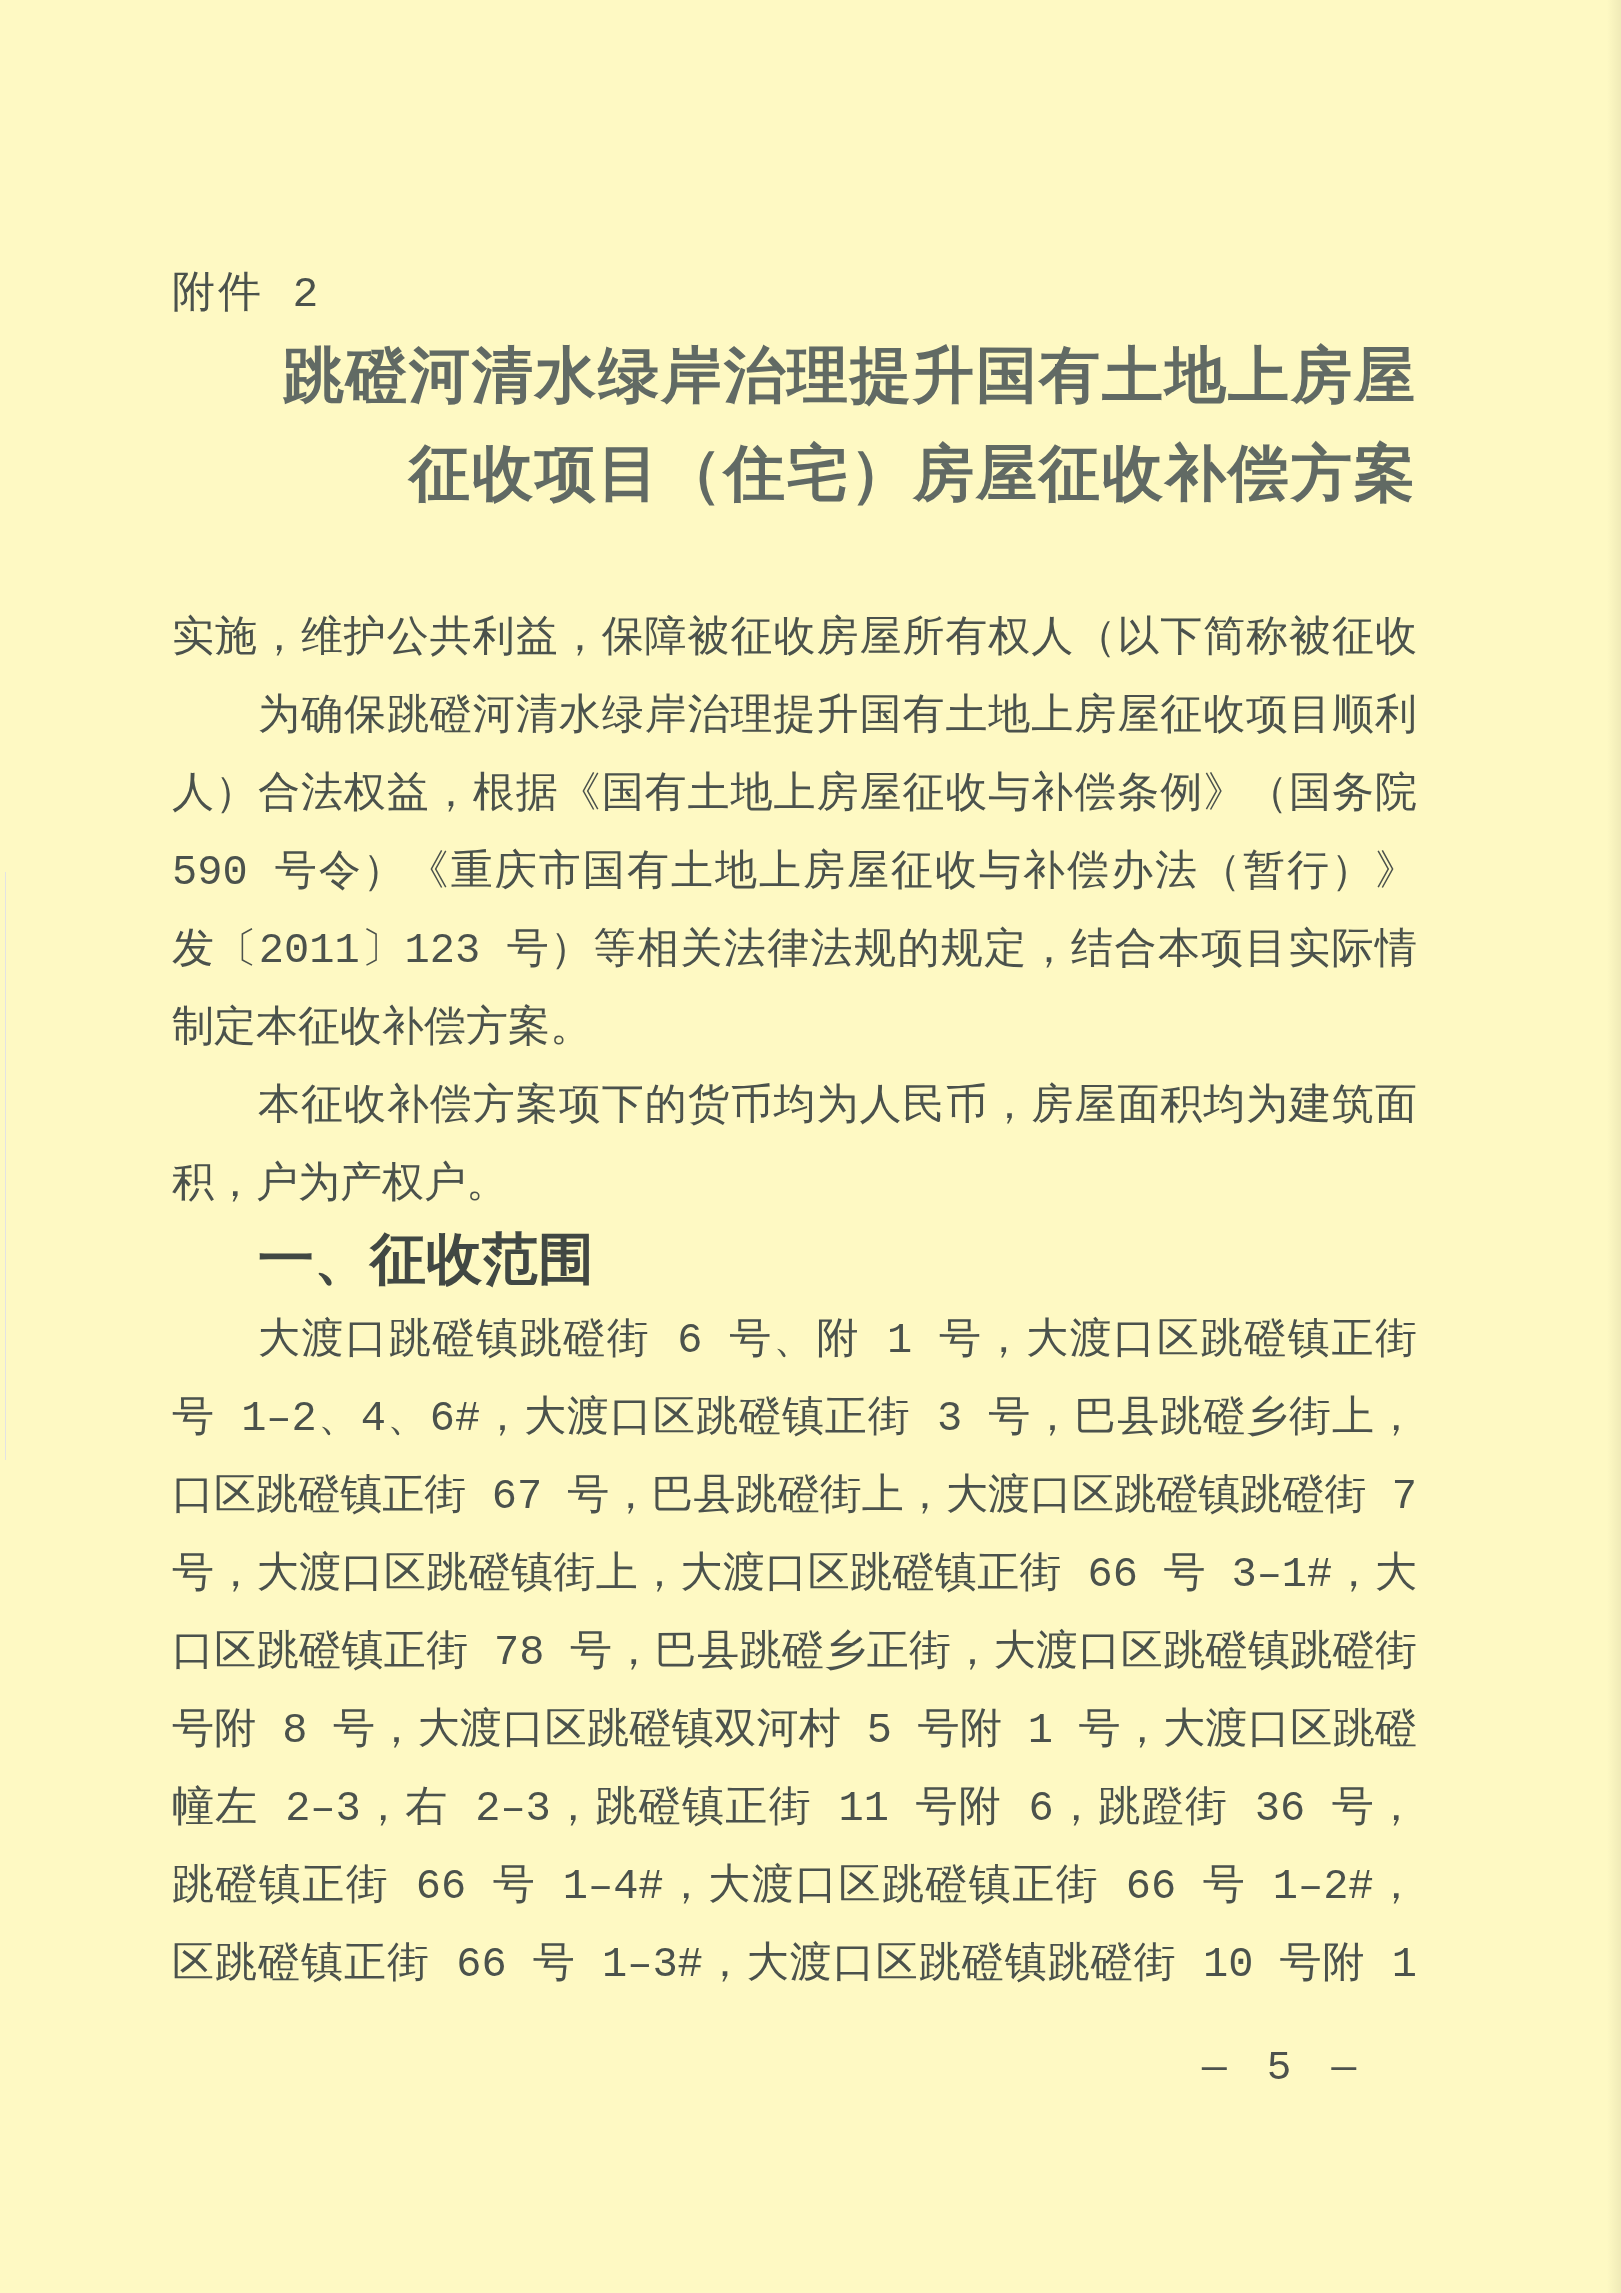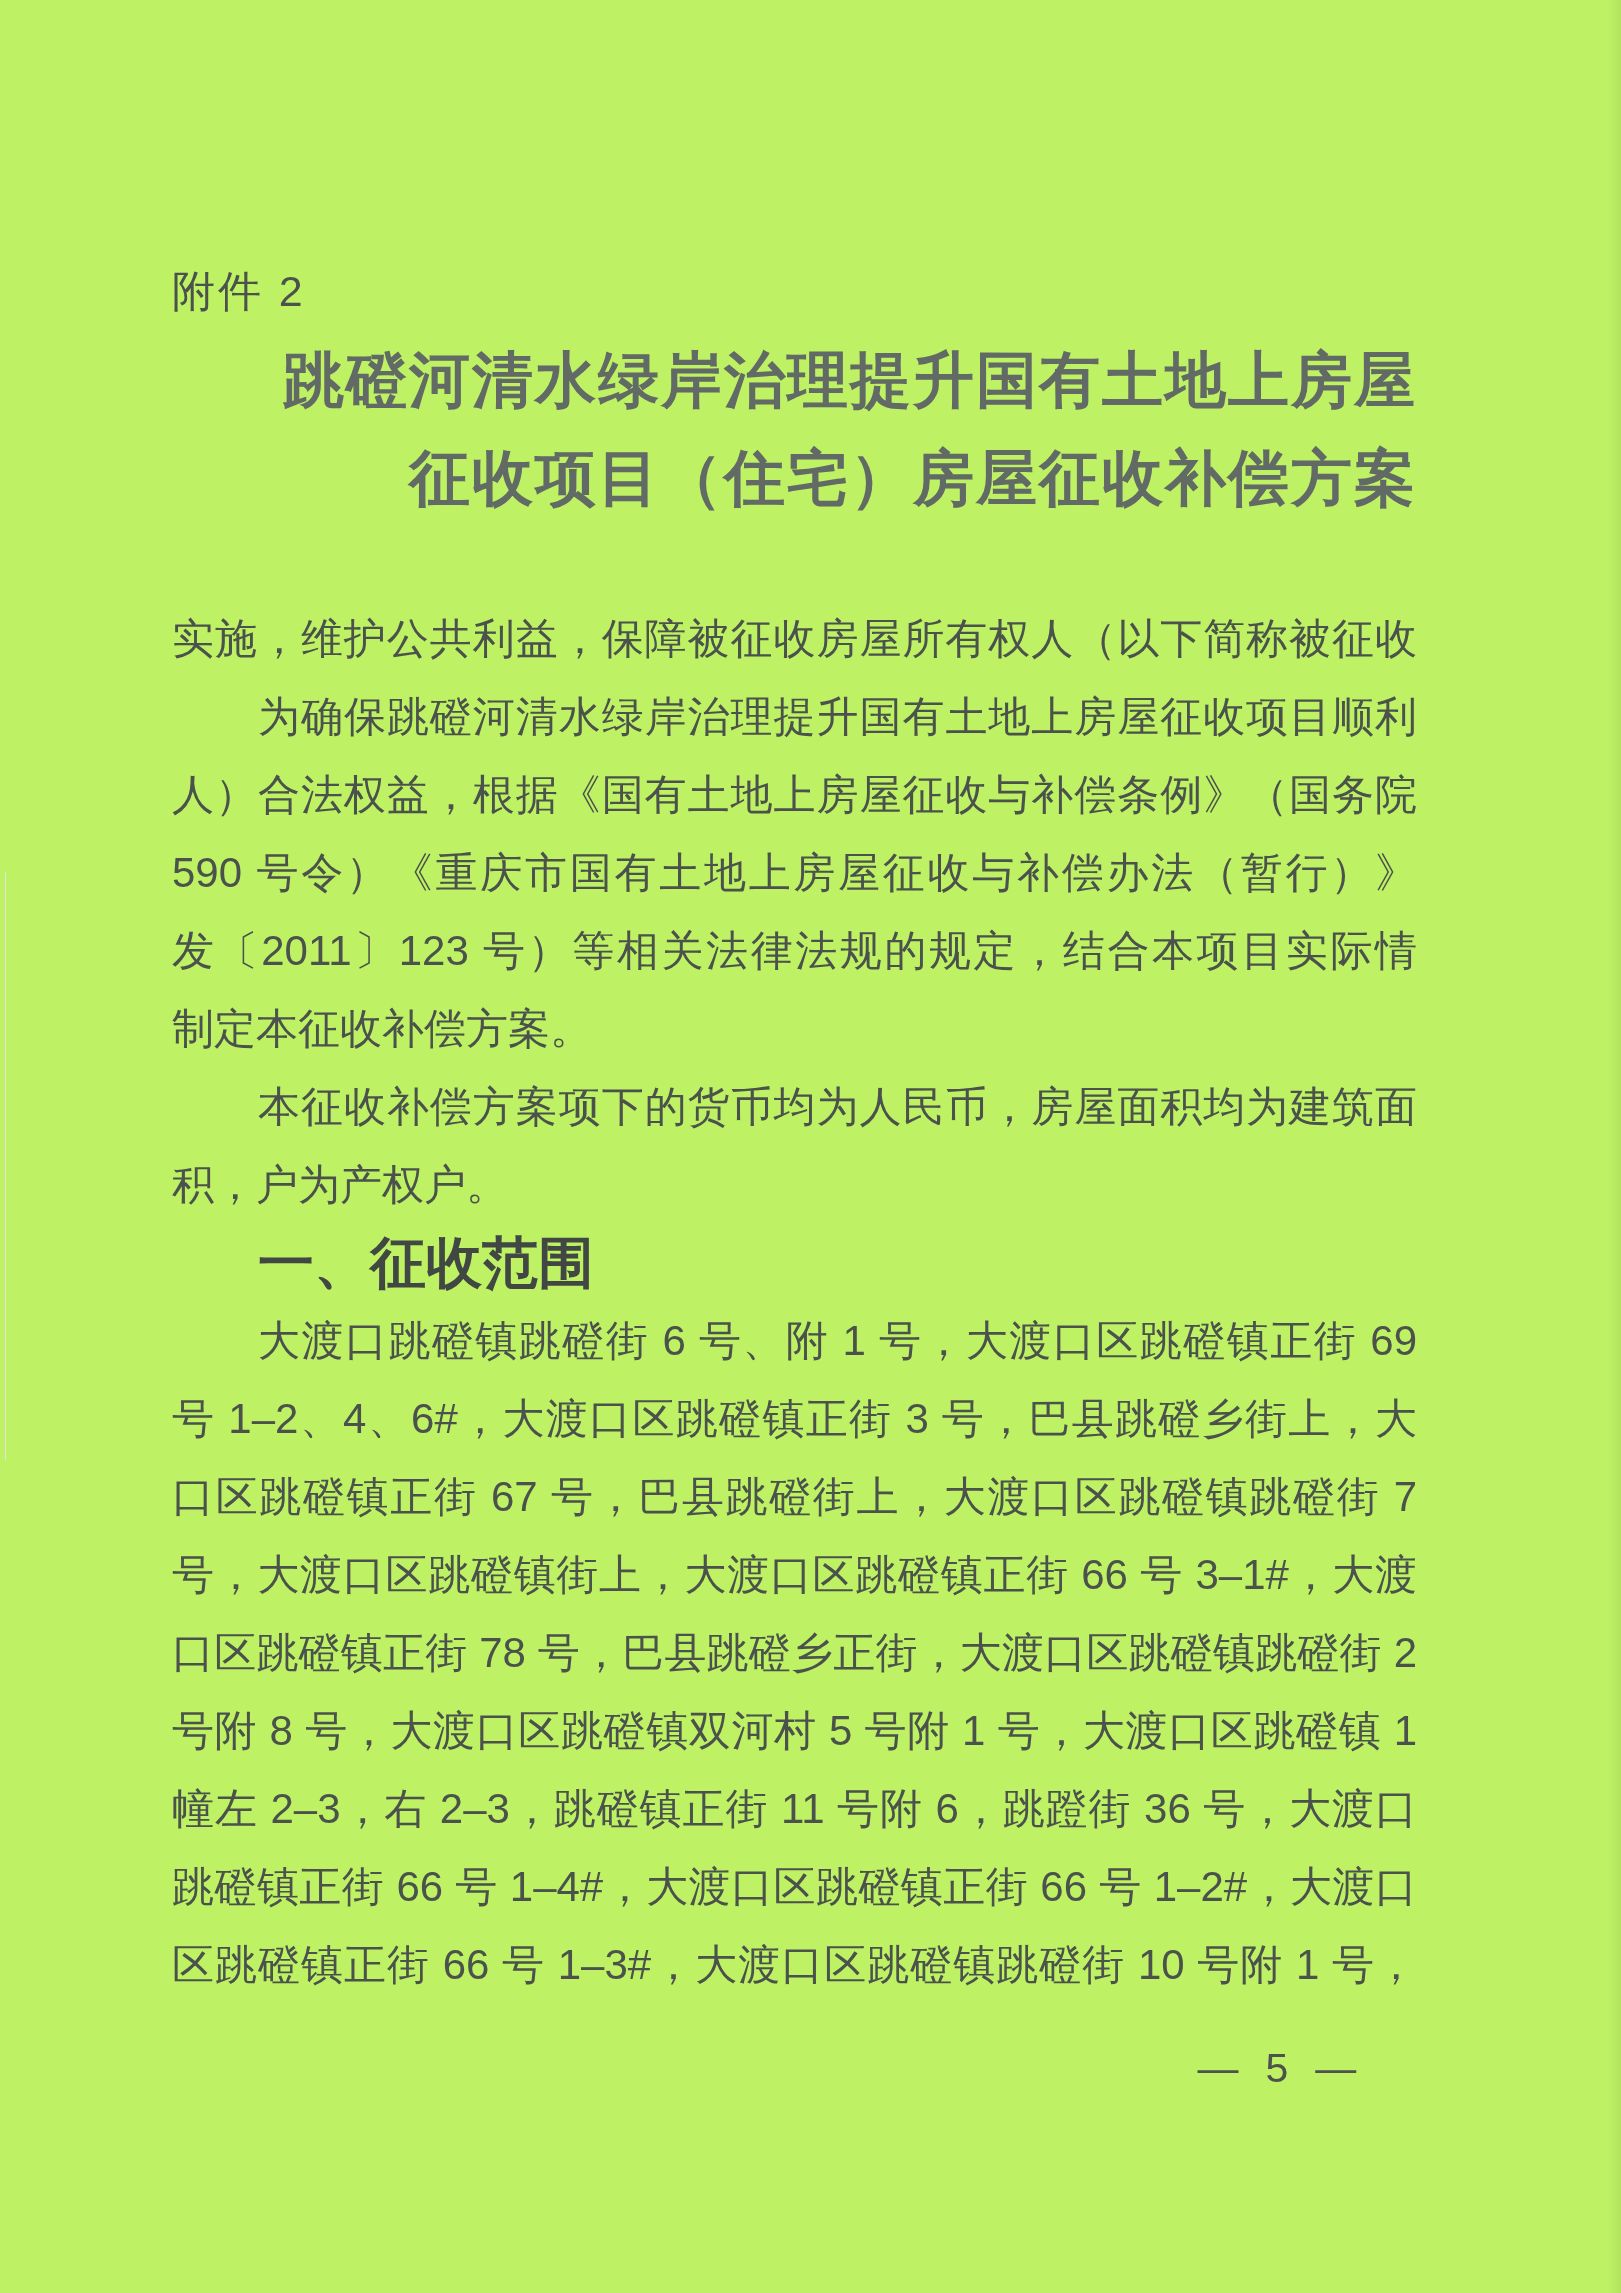--- a/index.html
+++ b/index.html
@@ -1,22 +1,22 @@
 <!DOCTYPE html>
 <html><head>
 <meta charset="utf-8">
 <style>
   html, body { margin: 0; padding: 0; background: #ffffff; }
   .page {
     position: relative;
     width: 1621px;
     height: 2294px;
-    background: #bef264;
+    background: #fef9c3;
     overflow: hidden;
-    font-family: Liberation Sans, sans-serif;
+    font-family: Liberation Mono, monospace;
   }
   
   .edge-right {
     position: absolute; right: 0; top: 0; width: 13.7px; height: 100%;
     background: linear-gradient(to right, rgba(0,0,0,0), rgba(0,0,0,0.06));
   }
   .edge-left-line {
     position: absolute; left: 4.9px; top: 872px; width: 1px; height: 588px;
     background: #e3e3e3;
   }

